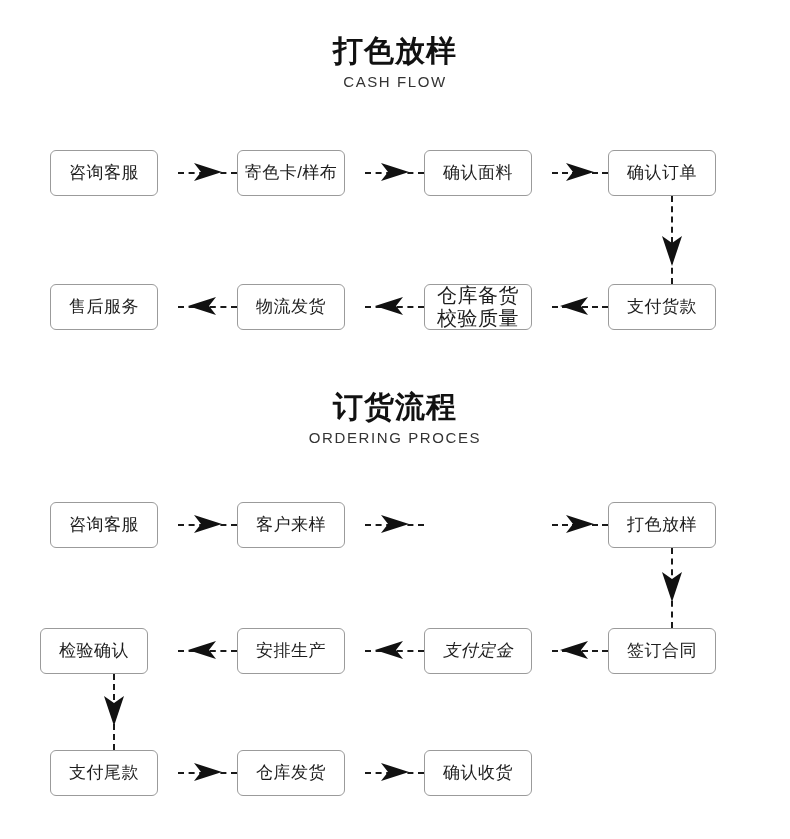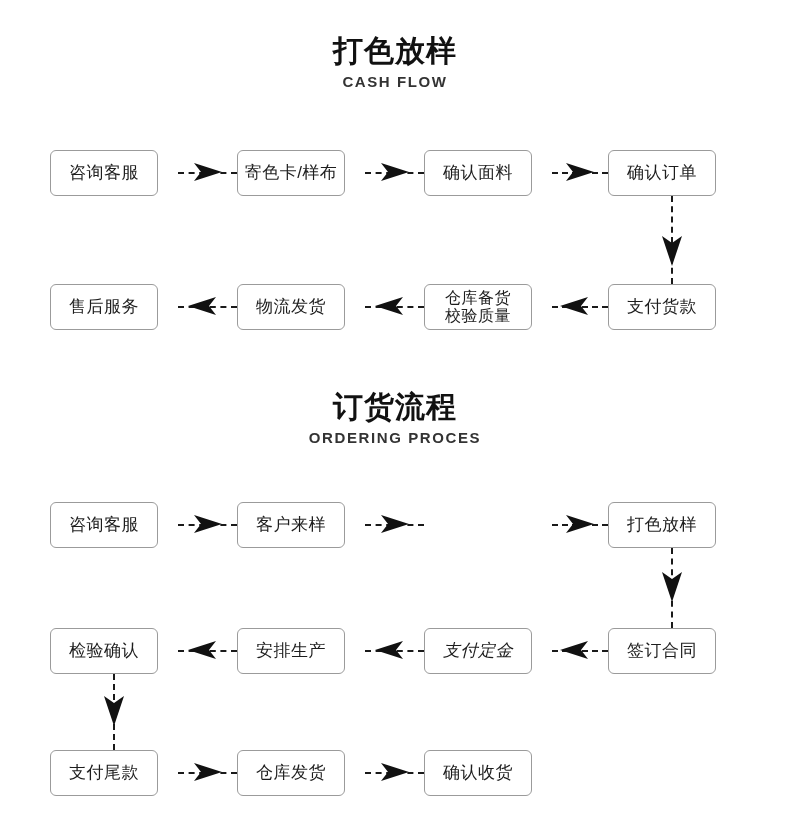--- a/index.html
+++ b/index.html
@@ -10,41 +10,41 @@
   }
   .page{position:relative;width:790px;height:839px;}
 
   
   .section-title{position:absolute;left:0;width:790px;text-align:center;}
   .title-cn{
     font-size:30px;font-weight:bold;letter-spacing:1px;
     color:#111;line-height:1.1;
   }
   .title-en{
-    font-size:15px;font-weight:700;letter-spacing:1.6px;
+    font-size:15px;font-weight:400;letter-spacing:1.6px;
     color:#333;line-height:1.1;margin-top:7px;
   }
 
   
   .box{
     position:absolute;
     width:108px;height:46px;
     box-sizing:border-box;
     border:1px solid #9b9b9b;
     border-radius:6px;
     background:#ffffff;
     display:flex;align-items:center;justify-content:center;
     text-align:center;
     font-size:17px;
     line-height:1.12;
     color:#1d1d1d;
     letter-spacing:0.5px;
     white-space:pre-line;
   }
-  .box.two-line{font-size:16px;line-height:1.15;}
+  .box.two-line{font-size:20px;line-height:1.15;}
 
   
   .conn-h{
     position:absolute;height:2px;
     border-top:2px dashed #1a1a1a;
   }
   .conn-v{
     position:absolute;width:2px;
     border-left:2px dashed #1a1a1a;
   }
@@ -145,21 +145,21 @@
       </svg>
   </div>
 
   <div class="conn-v" style="left:671px;top:548px;height:80px;"></div>
   <div class="arrow" style="left:660px;top:570px;">
     <svg width="24" height="34" viewBox="0 0 24 34">
         <path d="M2 2 L12 32 L22 2 L12 9 Z" fill="#111"></path>
       </svg>
   </div>
 
-  <div class="box" style="left:50px;top:628px;">检验确认</div>
+  <div class="box" style="left:40px;top:628px;">检验确认</div>
   <div class="box" style="left:237px;top:628px;">安排生产</div>
   <div class="box" style="left:424px;top:628px;font-style:italic;">支付定金</div>
   <div class="box" style="left:608px;top:628px;">签订合同</div>
 
   <div class="conn-h" style="left:178px;top:650px;width:59px;"></div>
   <div class="arrow" style="left:186px;top:639px;">
     <svg width="32" height="22" viewBox="0 0 32 22">
         <path d="M30 2 L2 11 L30 20 L23 11 Z" fill="#111"></path>
       </svg>
   </div>

